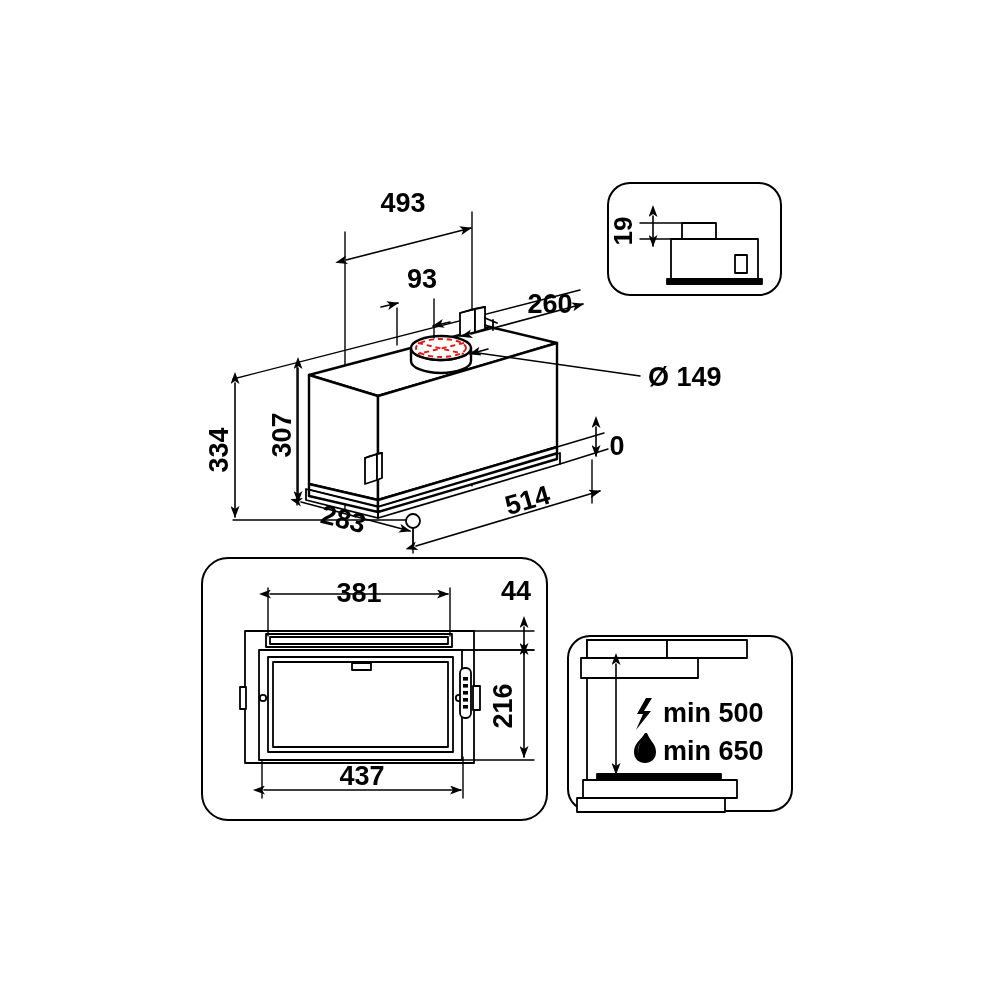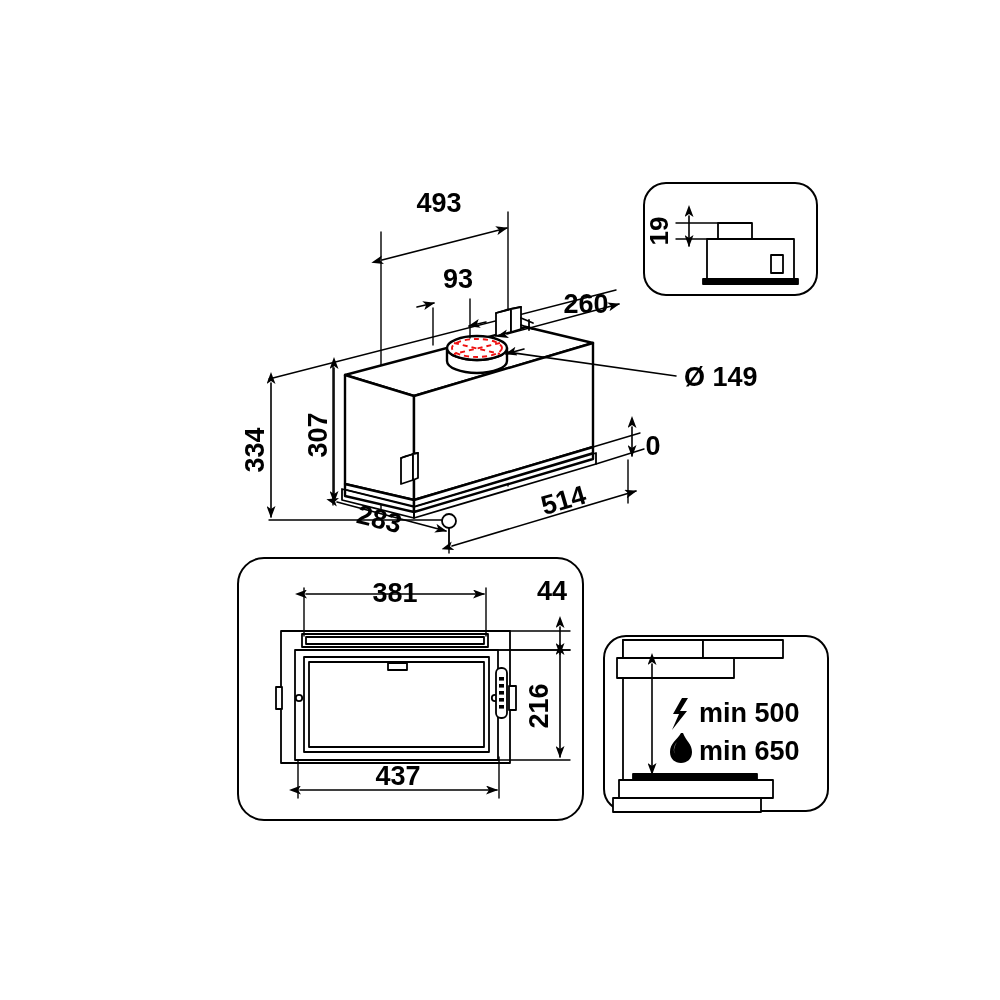--- a/index.html
+++ b/index.html
@@ -11,21 +11,20 @@
     width: 1000px;
     height: 1000px;
     font-family: "Liberation Sans", sans-serif;
     overflow: hidden;
   }
   #drawing-root {
     position: relative;
     width: 916px;
     height: 1000px;
     background: #ffffff;
-    margin-left: 36px;
   }
   svg.sheet {
     display: block;
     width: 1000px;
     height: 1000px;
   }
   .ln {
     stroke: #000000;
     fill: none;
     stroke-linecap: round;

